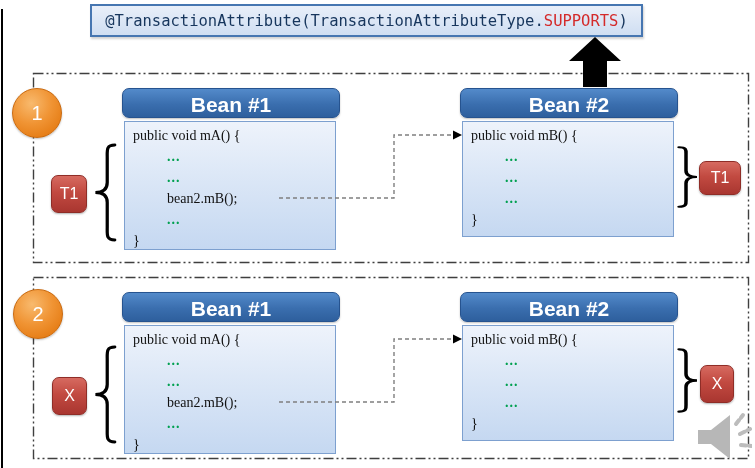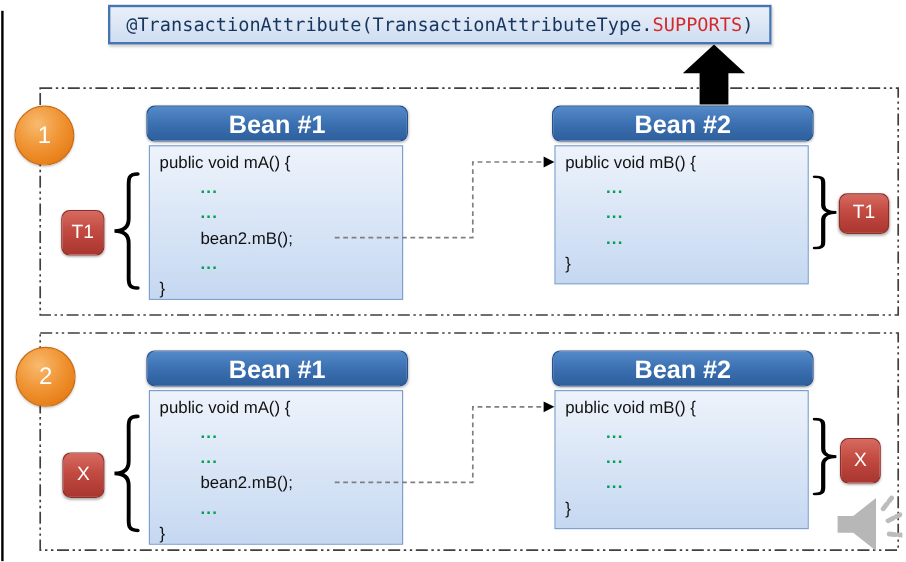--- a/index.html
+++ b/index.html
@@ -37,21 +37,21 @@
       font-size:21px;font-weight:bold;box-shadow:0 1px 2px rgba(0,0,0,0.25);}
   #b1h1{left:122px;top:88px;} #b2h1{left:460px;top:88px;}
   #b1h2{left:122px;top:292px;} #b2h2{left:460px;top:292px;}
 
   
   .code-box{width:212px;border:1px solid #7da0cf;z-index:1;padding-top:3px;box-sizing:border-box;
             background:linear-gradient(180deg,#eef3fb 0%,#dde8f7 40%,#c5d8f1 100%);}
   #b1c1{left:124px;top:121px;height:129px;} #b2c1{left:462px;top:121px;height:116px;}
   #b1c2{left:124px;top:325px;height:129px;} #b2c2{left:462px;top:325px;height:116px;}
   .cl{height:21px;line-height:21px;padding-left:8px;white-space:pre;color:#111;
-      font-family:Liberation Sans, sans-serif;font-size:14px;}
+      font-family:Liberation Serif, serif;font-size:14px;}
   .ind{padding-left:42px;}
   .dots{color:#00a050;font-weight:bold;letter-spacing:1px;}
 
   
   .tlabel{border-radius:7px;border:1px solid #8f2d27;z-index:5;
           background:linear-gradient(180deg,#d66a60 0%,#c24a41 45%,#a93630 100%);
           display:flex;align-items:center;justify-content:center;color:#fff;font-size:16px;
           box-shadow:0 1px 2px rgba(0,0,0,0.3);}
   #lt1{left:51px;top:175px;width:34px;height:36px;}
   #rt1{left:699px;top:161px;width:40px;height:32px;}

